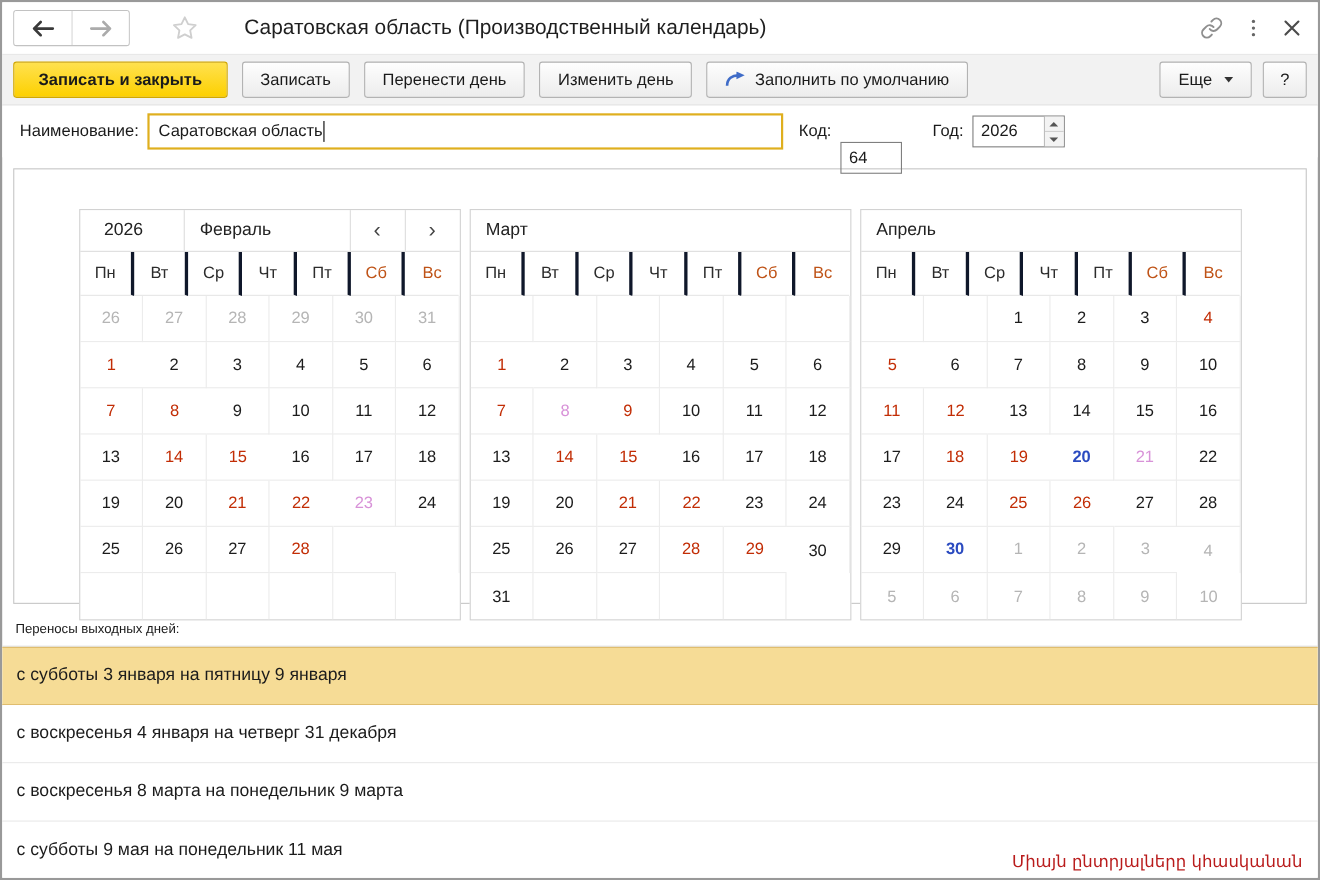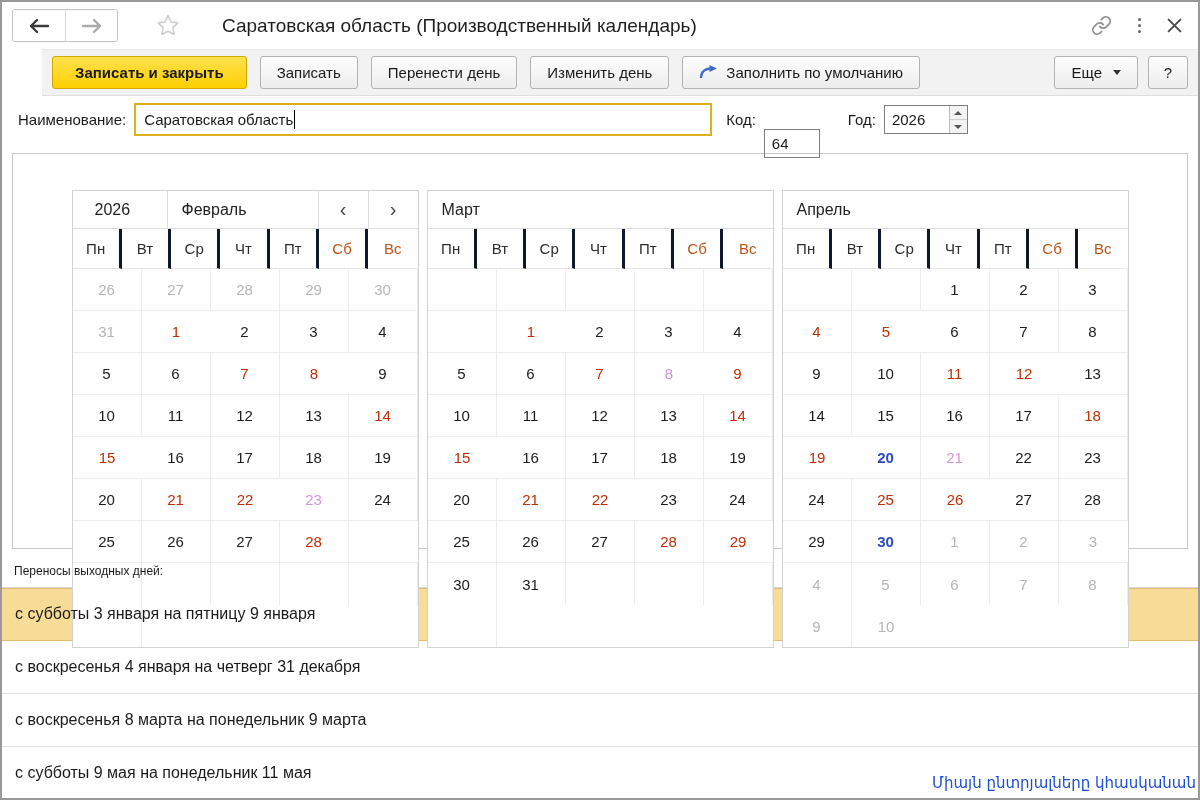--- a/index.html
+++ b/index.html
@@ -17,21 +17,21 @@
   .nav-btn + .nav-btn { border-left:1px solid #d8d8d8; }
   .star { margin-left:16px; display:flex; cursor:pointer; }
   .title { margin-left:20px; font-size:19px; color:#1f1f1f; white-space:nowrap; }
   .title-icons { margin-left:auto; display:flex; align-items:center; gap:24px; }
   .kebab { display:flex; flex-direction:column; gap:3px; cursor:pointer; padding:2px; }
   .kebab i { width:3px; height:3px; border-radius:50%; background:#666; }
   .icon-btn { display:flex; cursor:pointer; }
 
   
   .toolbar { height:45px; background:#f2f2f2; border-top:1px solid #e8e8e8; border-bottom:1px solid #dedede;
-             display:flex; align-items:center; padding:0 10px; gap:13px;margin-left:40px; }
+             display:flex; align-items:center; padding:0 10px; gap:13px; }
   .btn { height:33px; box-sizing:border-box; background:linear-gradient(#fefefe,#ececec);
          border:1px solid #b3b3b3; border-radius:3px; font-family:"Liberation Sans",sans-serif;
          font-size:15px; color:#1a1a1a; padding:0 16px; display:inline-flex; align-items:center; gap:8px; cursor:pointer; }
   .btn.primary { background:linear-gradient(#ffe14f,#fdd000); border-color:#d2a800; font-weight:700; padding:0 22px; }
   .toolbar-right { margin-left:auto; display:flex; gap:10px; }
   .btn.help { width:40px; justify-content:center; padding:0; }
   .caret { width:0; height:0; border-left:4px solid transparent; border-right:4px solid transparent; border-top:5px solid #333; margin-left:3px; }
 
   
   .form-row { height:47px; display:flex; align-items:center; padding:0 16px; font-size:15px; background:#fff; }
@@ -58,38 +58,38 @@
   .month-header.plain { align-items:center; padding-left:14px; }
   .mh-year { width:95px; box-sizing:border-box; display:flex; align-items:center; padding-left:22px; border-right:1px solid #ddd; }
   .mh-name { flex:1; display:flex; align-items:center; padding-left:14px; border-right:1px solid #ddd; }
   .mh-nav { width:49px; display:flex; align-items:center; justify-content:center; font-size:20px; color:#444; cursor:pointer; border-right:1px solid #ddd; }
   .mh-nav.last { border-right:none; }
   .weekdays { display:grid; grid-template-columns:repeat(7,1fr); height:40px; }
   .weekdays > div { display:flex; align-items:center; justify-content:center; font-size:15px; color:#2c2c2c;
                     border-right:3px solid #0f172a; border-bottom:1px solid #e6e6e6; }
   .weekdays > div:nth-child(7n) { border-right:none; }
   .weekdays > .we { color:#bf5317; }
-  .days { display:grid; grid-template-columns:repeat(5,1fr); grid-auto-rows:42px;text-align:center; }
+  .days { display:grid; grid-template-columns:repeat(6,1fr); grid-auto-rows:42px;text-align:center; }
   .days > div { display:flex; align-items:center; justify-content:center; font-size:15px; color:#1c1c1c;
                 border-right:1px solid #ececec; border-bottom:1px solid #ececec; }
   .days > div:nth-child(7n) { border-right:none; }
   .days > div:nth-last-child(-n+7) { border-bottom:none; }
   .day.out  { color:#b5b5b5; }
   .day.wknd { color:#c22d05; }
   .day.hol  { color:#d892d8; }
   .day.mov  { color:#2b4bc0; font-weight:700; }
 
   
   .transfers-label { margin:15px 12px 0; font-size:12px; color:#1a1a1a; }
   .transfers-list { margin-top:9px; border-top:1px solid #dadada; }
   .transfer-row { height:52px; display:flex; align-items:center; padding-left:13px; font-size:16px;
                   color:#1b1b1b; border-bottom:1px solid #e3e3e3; background:#fff; cursor:pointer; }
   .transfer-row.selected { background:#f6dc96; border-bottom:1px solid #e0bd6e; box-shadow:inset 0 1px 0 #e0bd6e; }
 
-  .watermark { position:absolute; right:2px; bottom:6px; font-size:15px; color:#1d4ed8;
+  .watermark { position:absolute; right:14px; bottom:6px; font-size:15px; color:#b91c1c;
                font-family:"DejaVu Sans", sans-serif; }
 </style>
 </head>
 <body>
 
 <div class="window">
 
   <div class="titlebar">
     <div class="nav-group">
       <button class="nav-btn">

